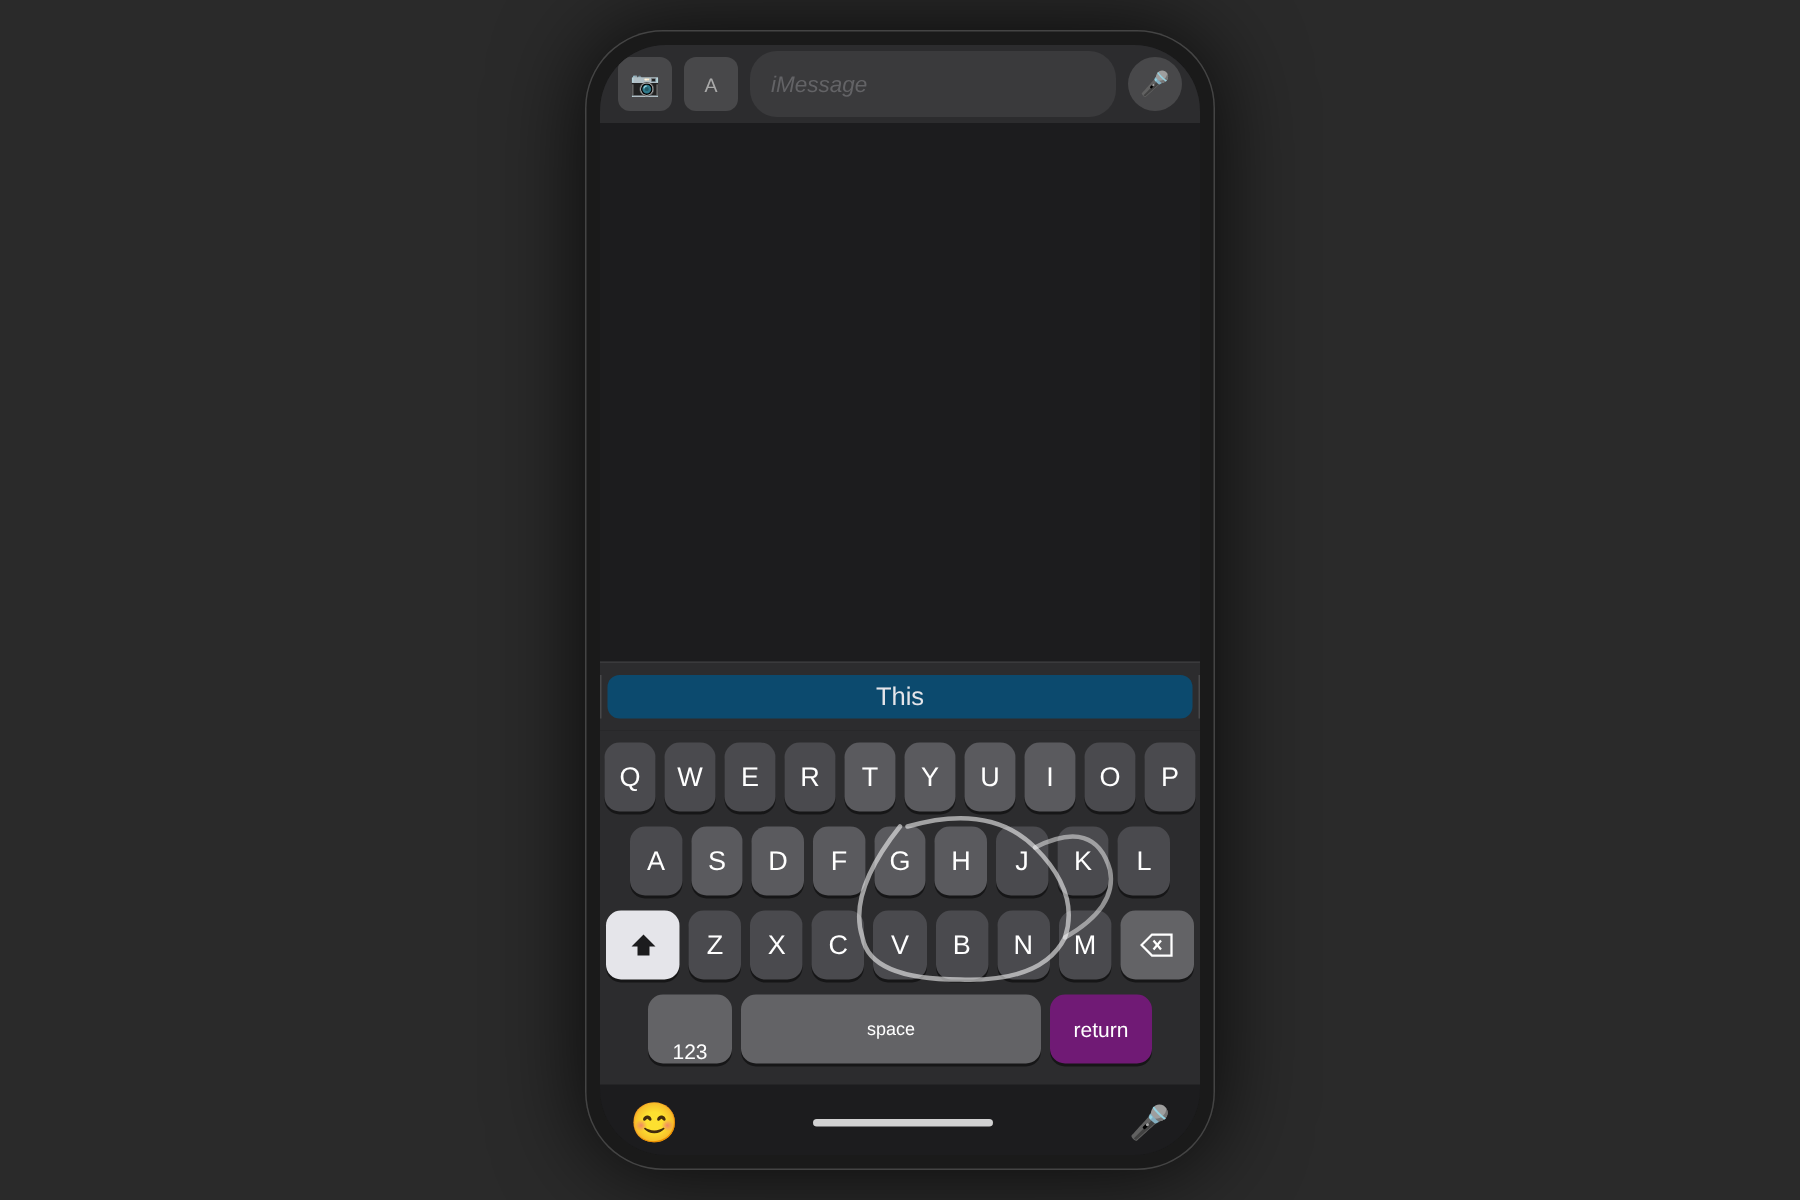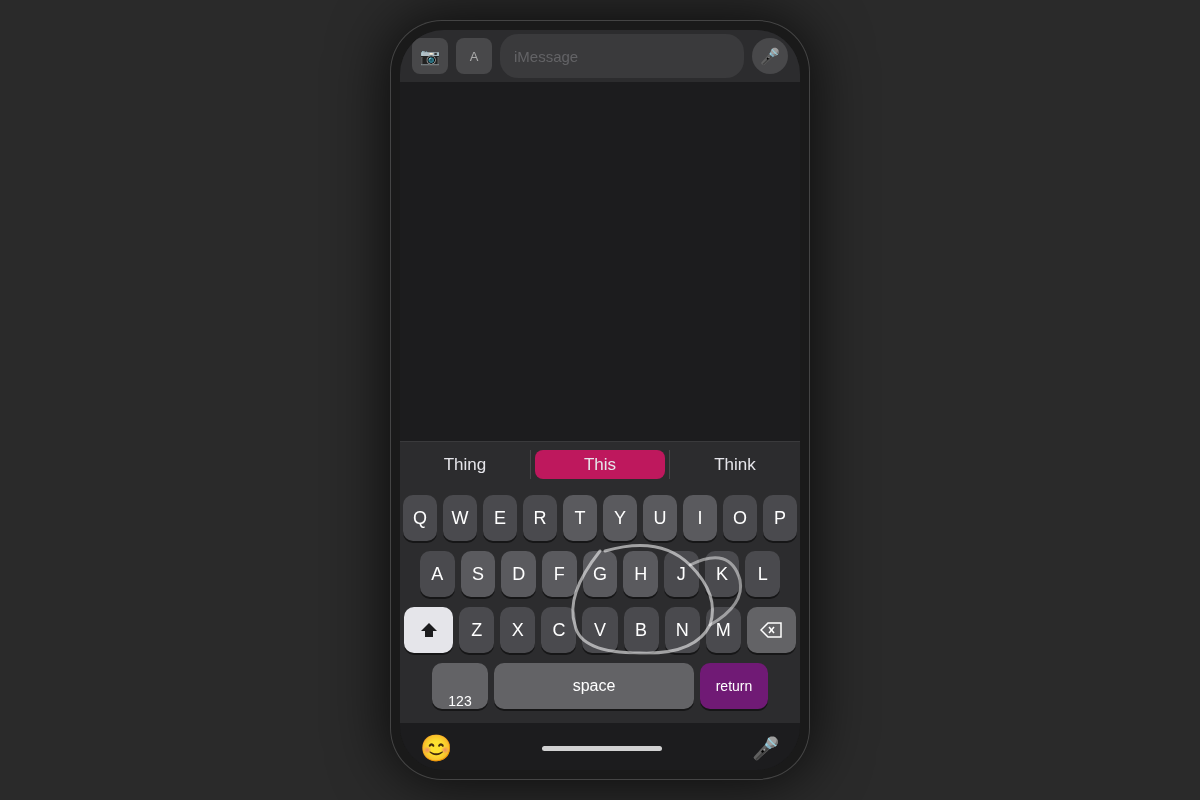--- a/index.html
+++ b/index.html
@@ -61,20 +61,21 @@
     .top-bar-input {
       flex: 1;
       background: #3a3a3c;
       border-radius: 18px;
       height: 44px;
       display: flex;
       align-items: center;
       padding: 0 14px;
       color: #8e8e93;
       font-size: 15px;
+      font-style: italic;
     }
 
     .top-bar-mic {
       width: 36px;
       height: 36px;
       background: #48484a;
       border-radius: 50%;
       display: flex;
       align-items: center;
       justify-content: center;
@@ -101,21 +102,21 @@
       flex: 1;
       display: flex;
       align-items: center;
       justify-content: center;
       color: #e5e5ea;
       font-size: 17px;
       position: relative;
     }
 
     .autocomplete-item.active {
-      background: #be185d;
+      background: #0c4a6e;
       border-radius: 8px;
       margin: 8px 4px;
     }
 
     .autocomplete-divider {
       width: 1px;
       background: #48484a;
       margin: 8px 0;
     }
 
@@ -169,21 +170,21 @@
     .key.numbers {
       background: #636366;
       font-size: 14px;
       flex: 1.5;
       max-width: 56px;
       align-items: flex-end;
     }
 
     .key.space {
       background: #636366;
-      font-size: 16px;
+      font-size: 12px;
       flex: 5;
       max-width: 200px;
       align-items: center;
     }
 
     .key.return {
       background: #701a75;
       font-size: 14px;
       flex: 1.8;
       max-width: 68px;
@@ -239,31 +240,25 @@
       <div class="top-bar-icon" style="font-size:13px; color:#aaa;">A</div>
       <div class="top-bar-input">
         <span style="color:#636366;">iMessage</span>
       </div>
       <div class="top-bar-mic">🎤</div>
     </div>
 
     <div class="content-area"></div>
 
     <div class="autocomplete-bar">
-      <div class="autocomplete-item">
-        <span>Thing</span>
-      </div>
       <div class="autocomplete-divider"></div>
       <div class="autocomplete-item active">
         <span>This</span>
       </div>
       <div class="autocomplete-divider"></div>
-      <div class="autocomplete-item">
-        <span>Think</span>
-      </div>
     </div>
 
     <div class="keyboard" style="position:relative;">
 
       <div class="key-row">
         <div class="key">Q</div>
         <div class="key">W</div>
         <div class="key">E</div>
         <div class="key">R</div>
         <div class="key" style="background:#5a5a5e;">T</div>

